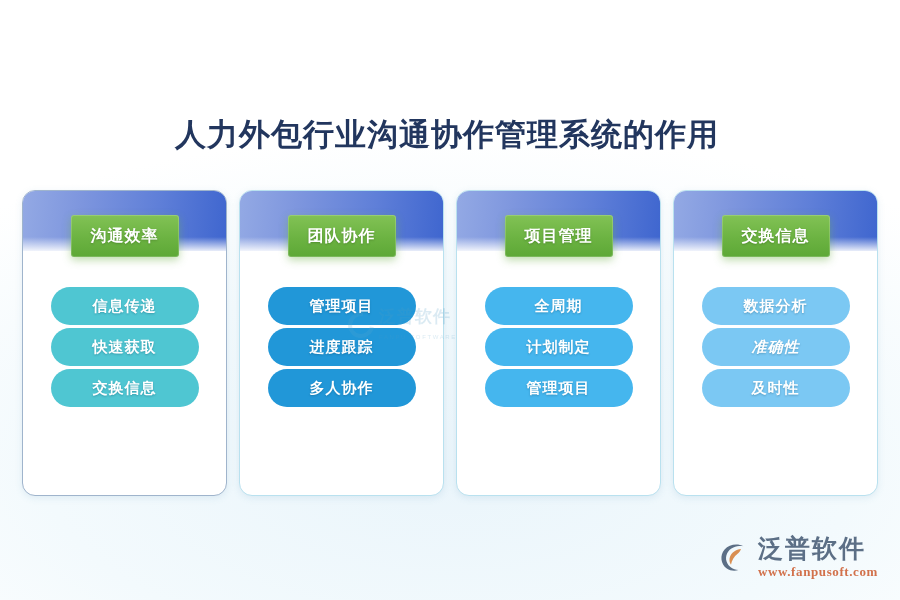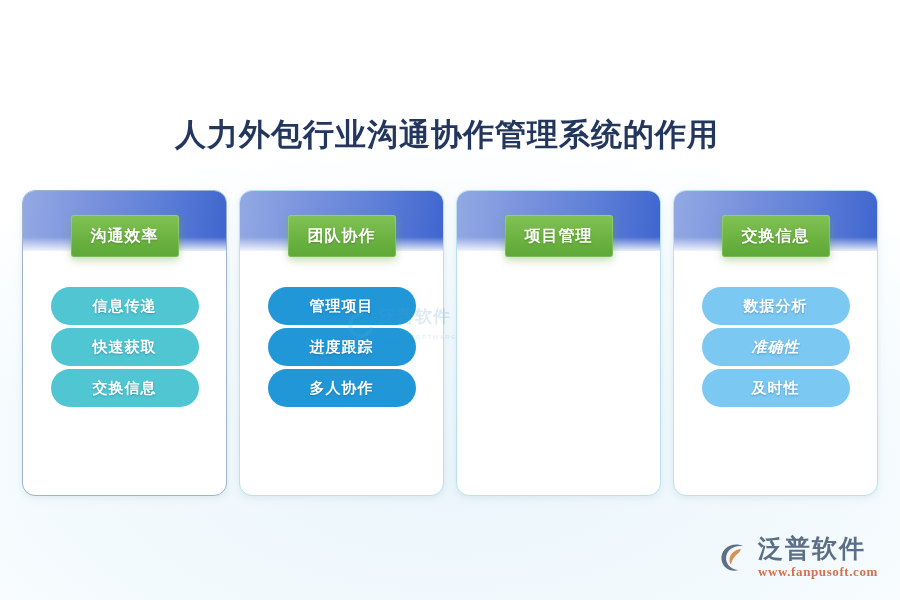--- a/index.html
+++ b/index.html
@@ -204,20 +204,25 @@
     <div class="card-items">
       <div class="pill" style="background: rgb(33, 151, 216);">管理项目</div>
       <div class="pill" style="background: rgb(33, 151, 216);">进度跟踪</div>
       <div class="pill" style="background: rgb(33, 151, 216);">多人协作</div>
     </div>
   </div>
 
   <div class="card card-3">
     <div class="card-band"></div>
     <div class="card-badge">项目管理</div>
+    <div class="card-items">
+      <div class="pill" style="background: rgb(69, 182, 238);">全周期</div>
+      <div class="pill" style="background: rgb(69, 182, 238);">计划制定</div>
+      <div class="pill" style="background: rgb(69, 182, 238);">管理项目</div>
+    </div>
   </div>
 
   <div class="card card-4">
     <div class="card-band"></div>
     <div class="card-badge">交换信息</div>
     <div class="card-items">
       <div class="pill" style="background: rgb(123, 200, 243);">数据分析</div>
       <div class="pill" style="background: rgb(123, 200, 243); font-style: italic;">准确性</div>
       <div class="pill" style="background: rgb(123, 200, 243);">及时性</div>
     </div>

